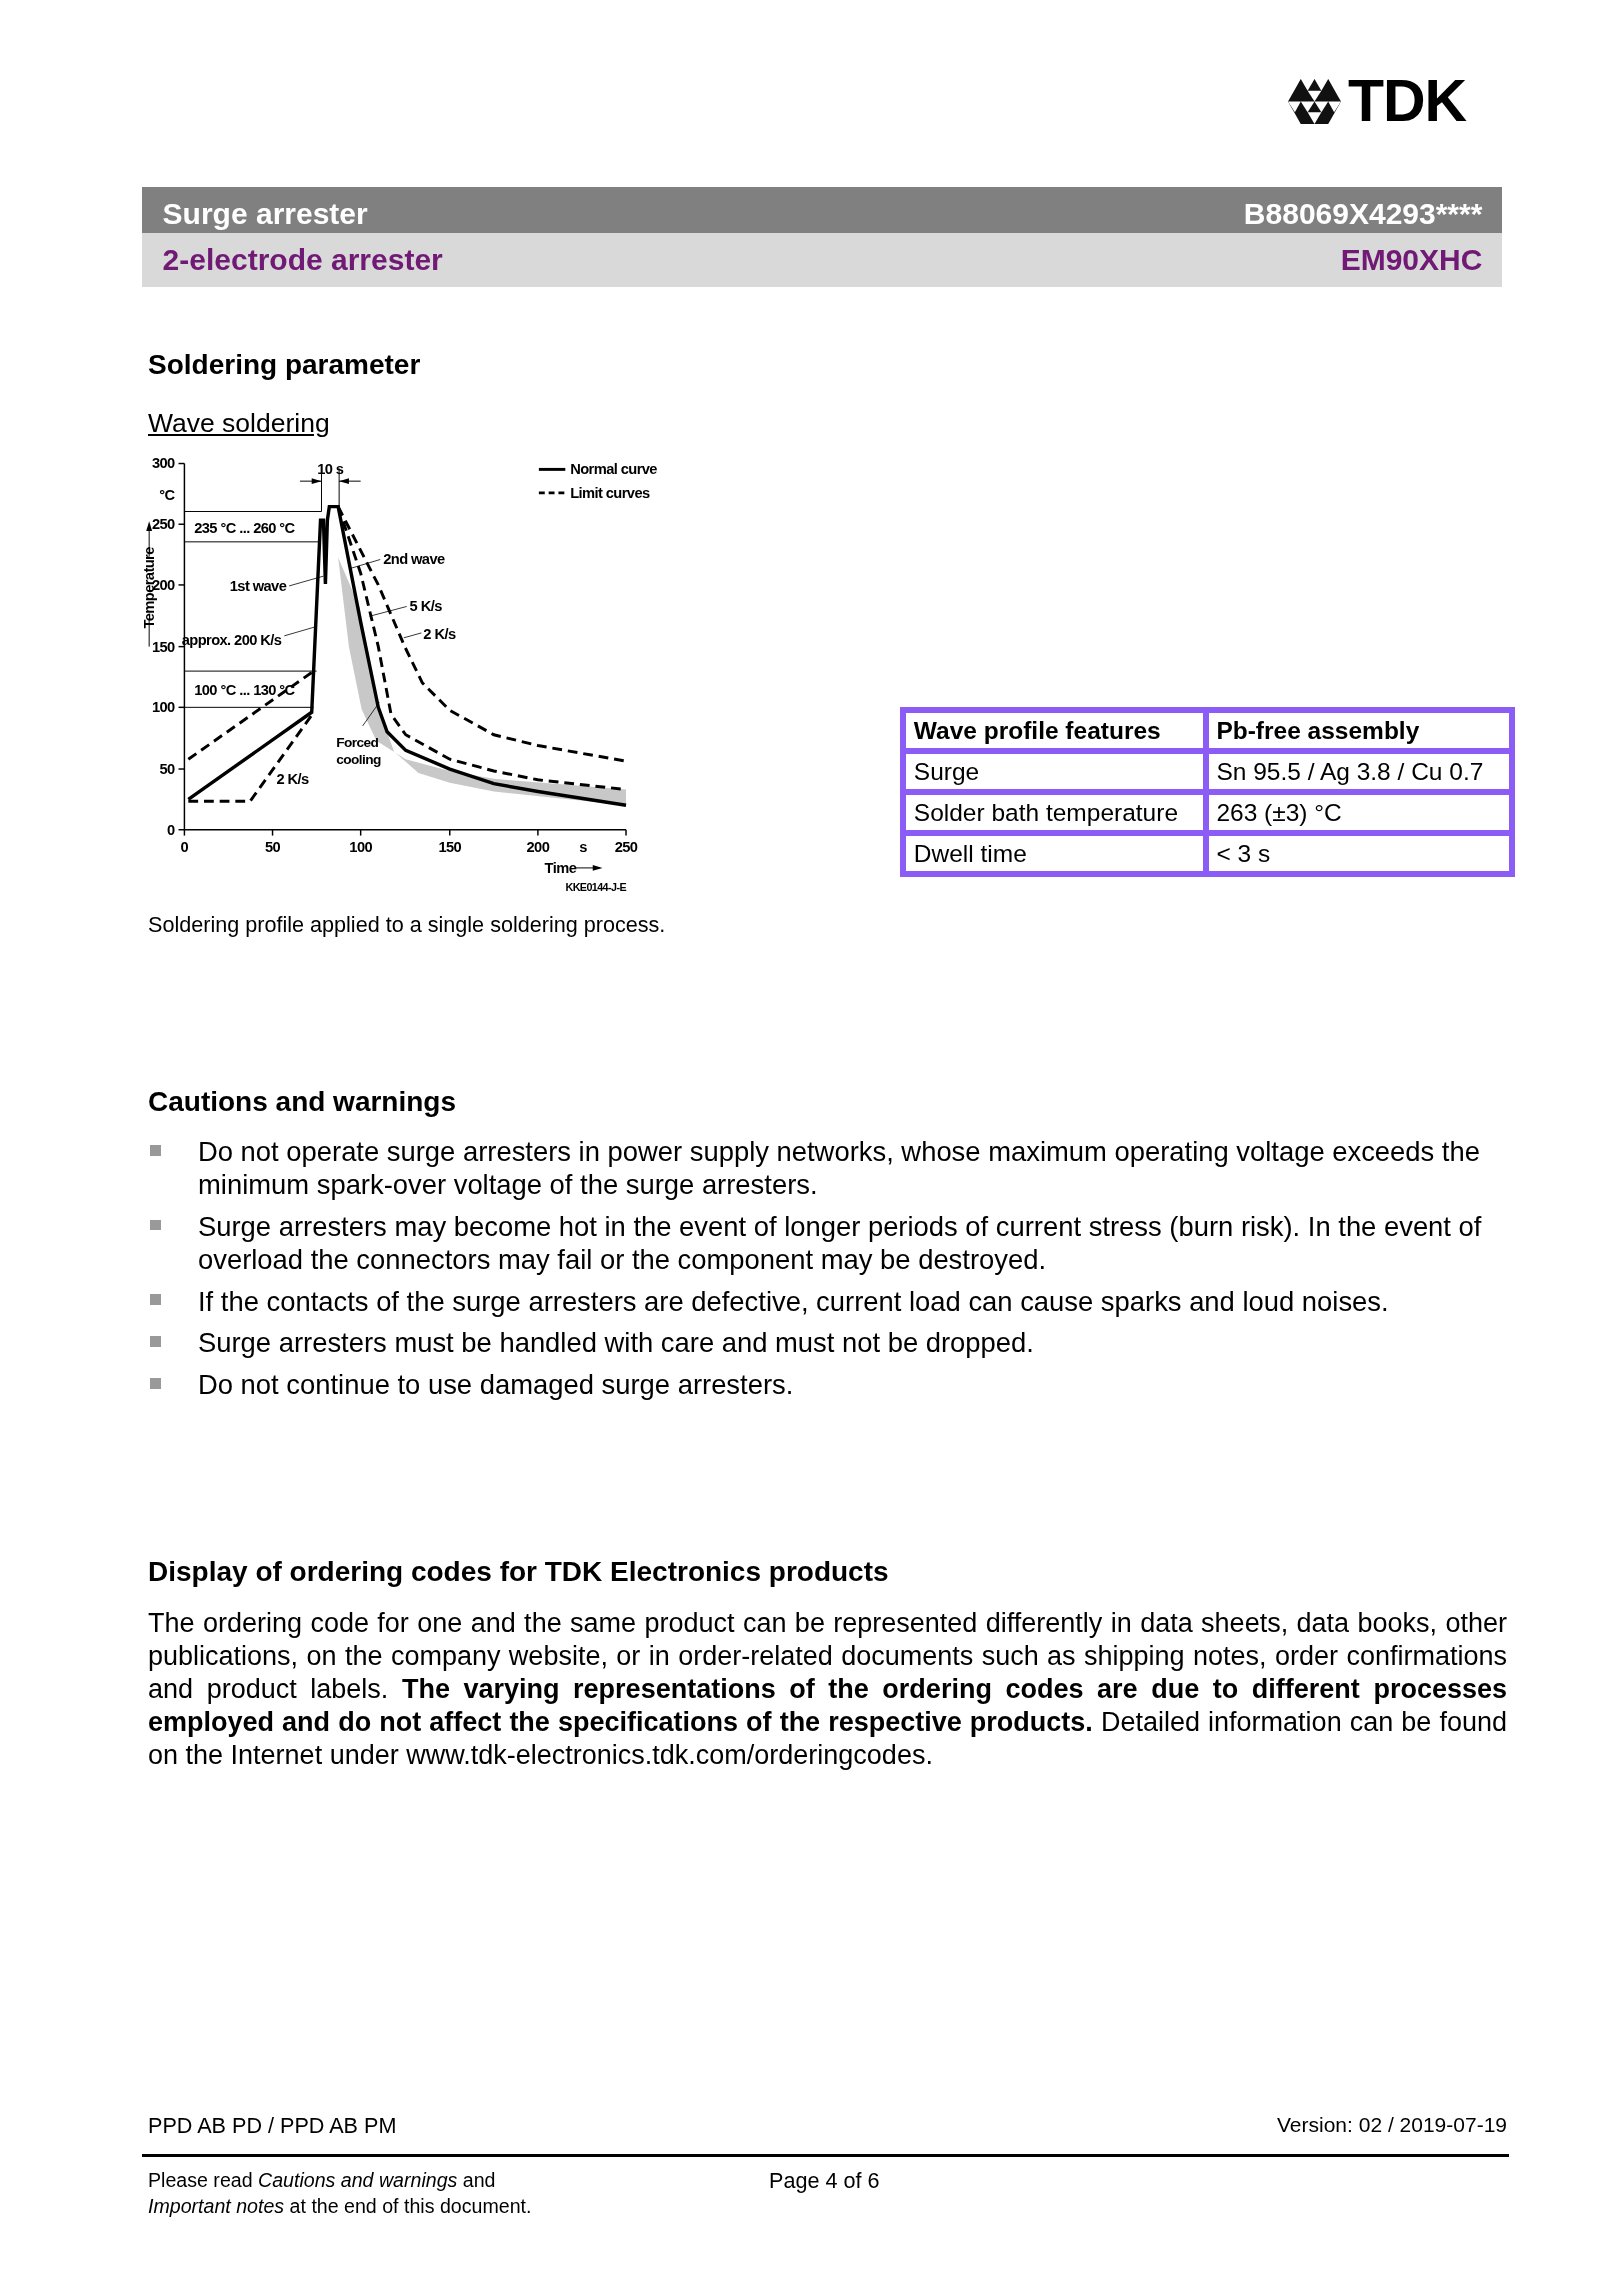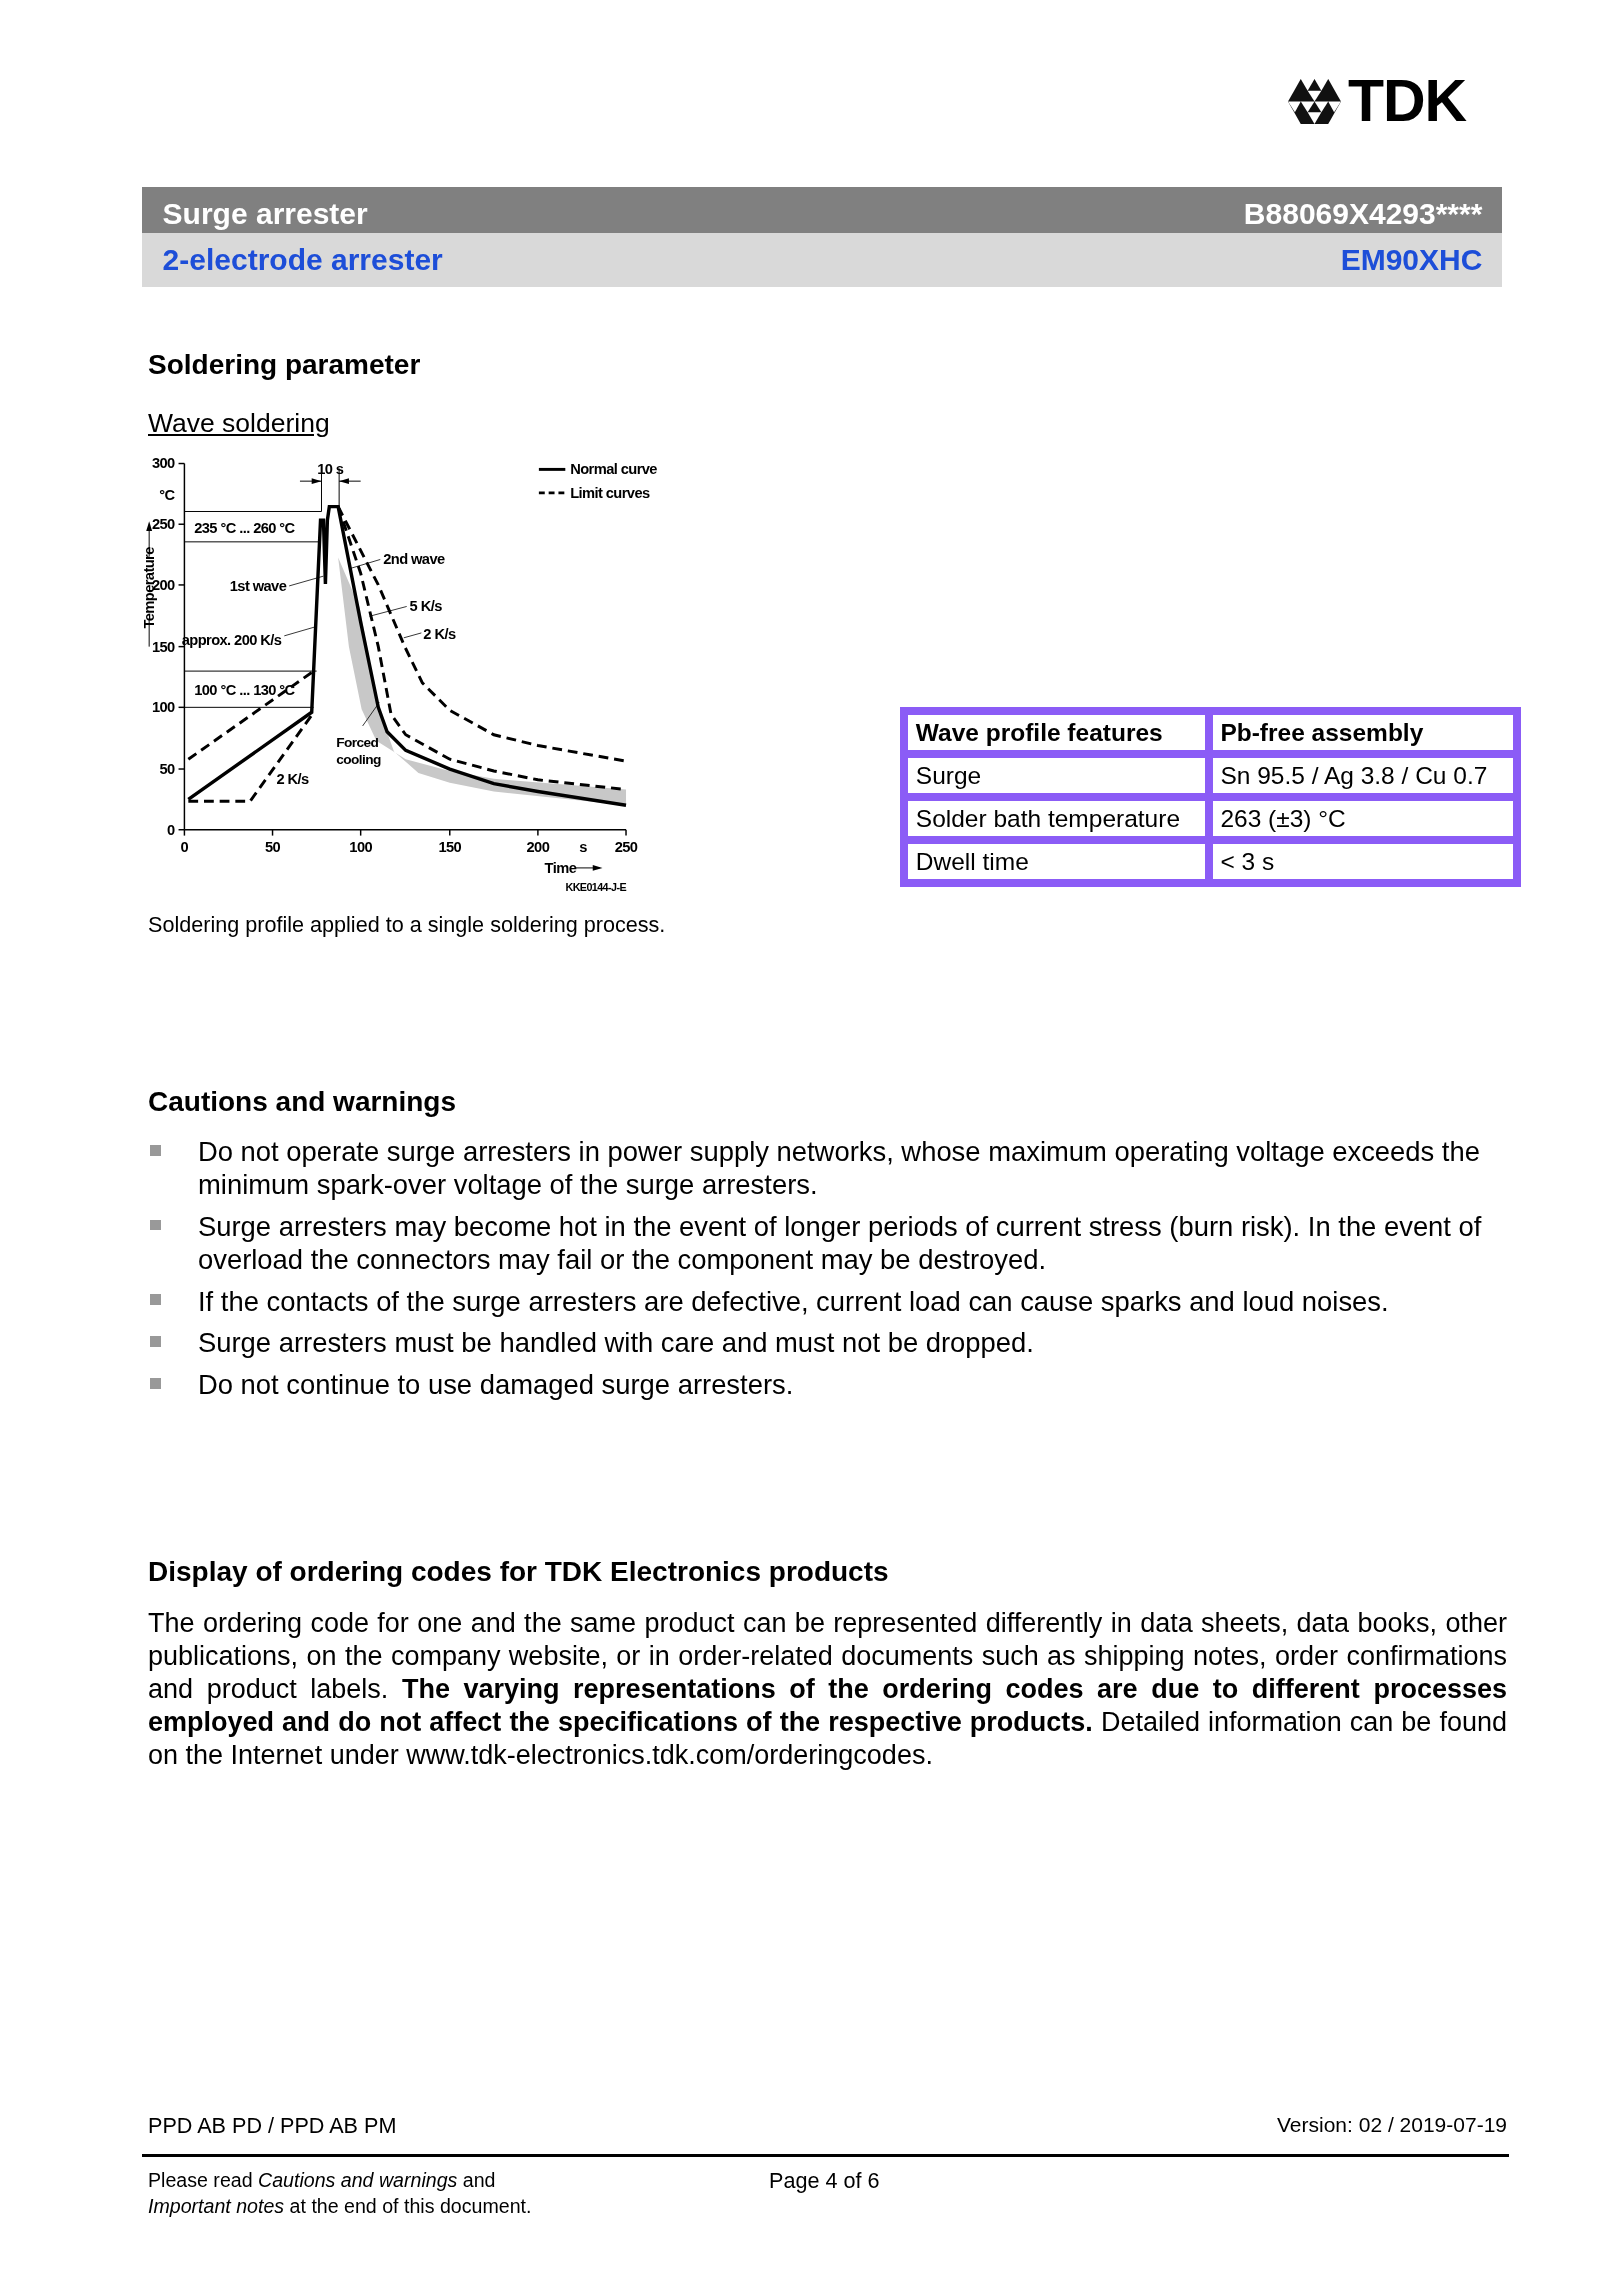--- a/index.html
+++ b/index.html
@@ -10,33 +10,33 @@
   .abs { position: absolute; }
 
   
   .logo { left: 1287px; top: 74px; width: 225px; height: 55px; display: flex; align-items: center; }
   .logo-mark { width: 55px; height: 49px; margin-right: 5.9px; }
   .logo-text { font-family: "Liberation Sans", sans-serif; font-weight: bold; font-size: 59px; letter-spacing: -1px; line-height: 55px; }
 
   
   .bar { left: 142px; width: 1360px; height: 54px; display: flex; align-items: center; justify-content: space-between; box-sizing: border-box; padding: 0 19.6px 0 20.6px; font-weight: bold; font-size: 30px; }
   .bar-dark { top: 187px; background: #808080; color: #ffffff; }
-  .bar-light { top: 233px; background: #d9d9d9; color: #1d4ed8; justify-content: space-between; }
+  .bar-light { top: 233px; background: #d9d9d9; color: #701a75; justify-content: space-between; }
 
   .h2 { font-weight: bold; font-size: 28px; }
 
   .sub-link { left: 148px; top: 408px; font-size: 26.5px; text-decoration: underline; }
 
   
   .chart { left: 137px; top: 441px; width: 745px; height: 470px; }
   .chart text { font-family: "Liberation Sans", sans-serif; font-weight: bold; font-size: 15px; letter-spacing: -0.6px; }
 
   
   .feat-table { left: 900px; top: 707px; border-collapse: collapse; font-size: 24.5px; }
-  .feat-table td { border: 8px solid #8b5cf6; padding: 2px 7.8px 2px 7.8px; height: 31px; line-height: 29px; white-space: nowrap; }
+  .feat-table td { border: 6px solid #8b5cf6; padding: 2px 7.8px 2px 7.8px; height: 31px; line-height: 29px; white-space: nowrap; }
   .feat-table td.c1 { width: 281px; }
   .feat-table td.c2 { width: 285px; border-radius: 18px; }
   .feat-table tr.head td { font-weight: bold; }
 
   .caption { left: 148px; top: 912px; font-size: 21.6px; }
 
   
   .caution-list { left: 148px; top: 1135px; width: 1372px; margin: 0; padding: 0; list-style: none; }
   .caution-list li { position: relative; padding-left: 50px; font-size: 27.4px; line-height: 33px; margin-bottom: 8.8px; }
   .bullet { position: absolute; left: 2px; top: 9.8px; width: 10.8px; height: 10.8px; background: #999999; }

